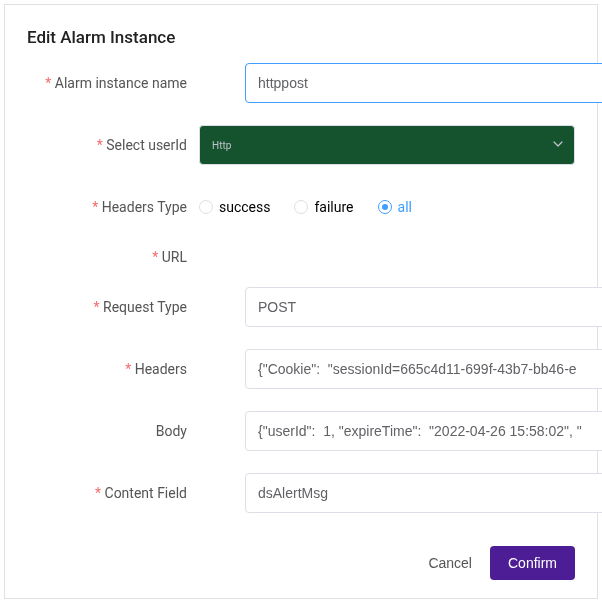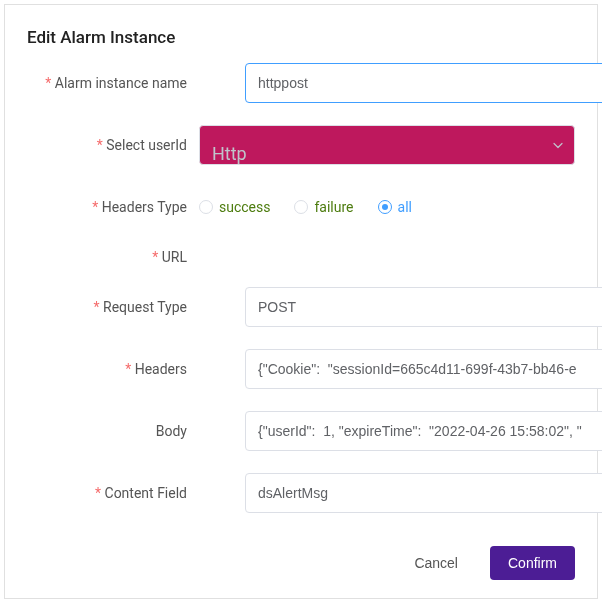--- a/index.html
+++ b/index.html
@@ -59,26 +59,26 @@
   }
   .text-input.focused {
     border-color: #409eff;
   }
   .select-input {
     width: 100%;
     height: 40px;
     border: 1px solid #dcdfe6;
     border-radius: 4px;
     padding: 0 30px 0 12px;
-    font-size: 18px;
+    font-size: 10px;
     color: #c0c4cc;
-    background: #be185d;
+    background: #14532d;
     position: relative;
     display: flex;
-    align-items: flex-end;
+    align-items: center;
     cursor: not-allowed;
   }
   .select-arrow {
     position: absolute;
     right: 10px;
     top: 50%;
     transform: translateY(-50%);
     color: #c0c4cc;
   }
   .radio-group {
@@ -105,32 +105,32 @@
   .radio-circle.checked {
     border-color: #409eff;
   }
   .radio-dot {
     width: 6px;
     height: 6px;
     background: #409eff;
     border-radius: 50%;
   }
   .radio-label {
-    color: #4d7c0f;
+    color: #000000;
     font-size: 14px;
   }
   .radio-label.checked {
     color: #409eff;
   }
   .footer {
     position: absolute;
     bottom: 18px;
     right: 22px;
     display: flex;
-    gap: 14px;
+    gap: 0;
     align-items: center;
   }
   .btn {
     height: 34px;
     padding: 0 18px;
     border-radius: 4px;
     font-size: 14px;
     cursor: pointer;
     border: none;
     display: inline-flex;

